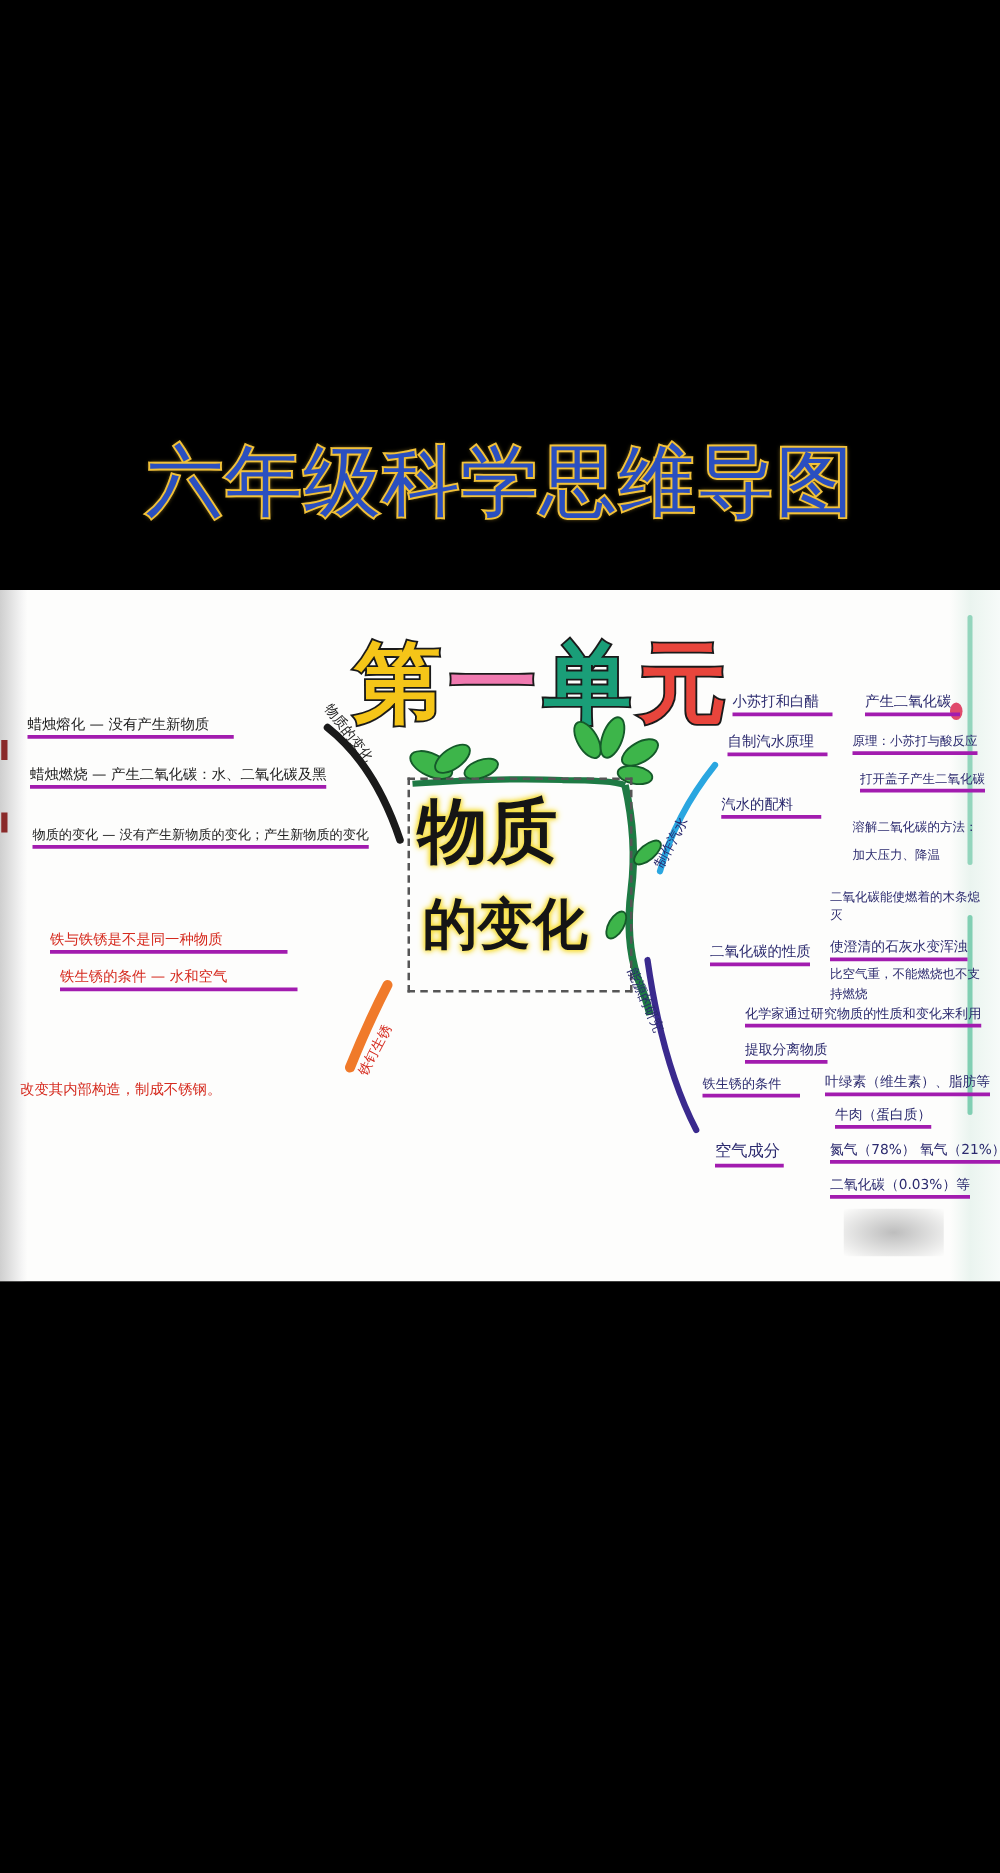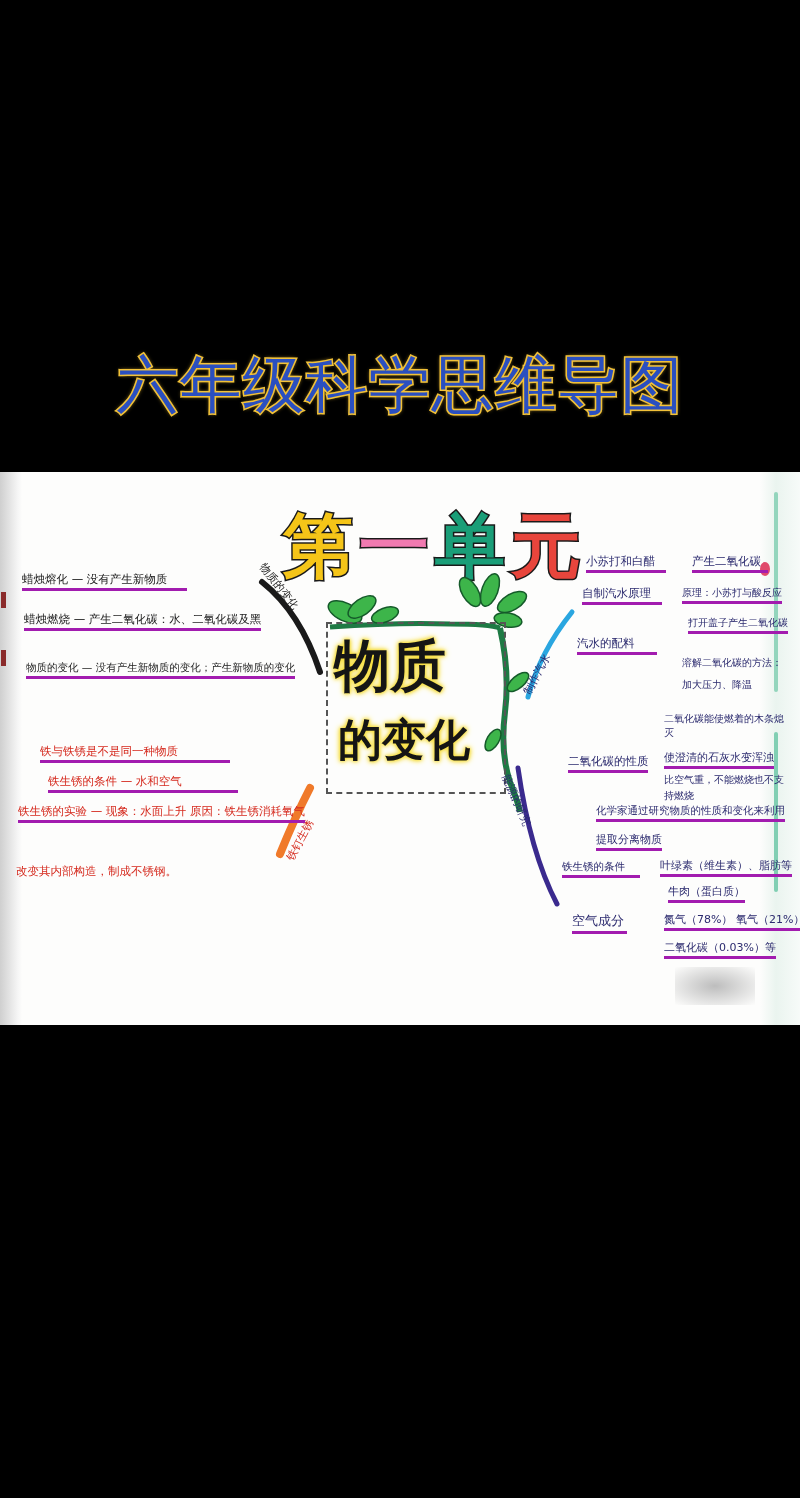--- a/index.html
+++ b/index.html
@@ -118,21 +118,20 @@
   <div class="branch-label" style="left:520px;top:218px;color:#2b2a6e;transform:rotate(-62deg);">制作汽水</div>
   <div class="branch-label" style="left:283px;top:384px;color:#d52a1e;transform:rotate(-62deg);">铁钉生锈</div>
   <div class="branch-label" style="left:512px;top:300px;color:#2b2a6e;transform:rotate(66deg);">能源的研究</div>
 
   <div class="note dark uline" style="left:22px;top:100px;width:165px;">蜡烛熔化 — 没有产生新物质</div>
   <div class="note dark uline" style="left:24px;top:140px;">蜡烛燃烧 — 产生二氧化碳：水、二氧化碳及黑</div>
   <div class="note dark uline" style="left:26px;top:175px;font-size:10.5px;margin-top:14px;">物质的变化 — 没有产生新物质的变化；产生新物质的变化</div>
 
   <div class="note red uline" style="left:40px;top:272px;width:190px;">铁与铁锈是不是同一种物质</div>
   <div class="note red uline" style="left:48px;top:302px;width:190px;">铁生锈的条件 — 水和空气</div>
-  <div class="note red uline" style="left:18px;top:332px;">铁生锈的实验 — 现象：水面上升  原因：铁生锈消耗氧气</div>
   <div class="note red" style="left:16px;top:392px;">改变其内部构造，制成不锈钢。</div>
 
   <div class="note navy uline" style="left:586px;top:82px;width:80px;">小苏打和白醋</div>
   <div class="note navy uline" style="left:582px;top:114px;width:80px;">自制汽水原理</div>
   <div class="note navy uline" style="left:577px;top:164px;width:80px;">汽水的配料</div>
 
   <div class="note navy uline" style="left:692px;top:82px;width:76px;">产生二氧化碳</div>
   <div class="note navy uline" style="left:682px;top:114px;font-size:10px;">原理：小苏打与酸反应</div>
   <div class="note navy uline" style="left:688px;top:144px;font-size:10px;">打开盖子产生二氧化碳</div>
   <div class="note navy" style="left:682px;top:180px;width:108px;white-space:normal;font-size:10px;line-height:22px;">溶解二氧化碳的方法：加大压力、降温</div>

